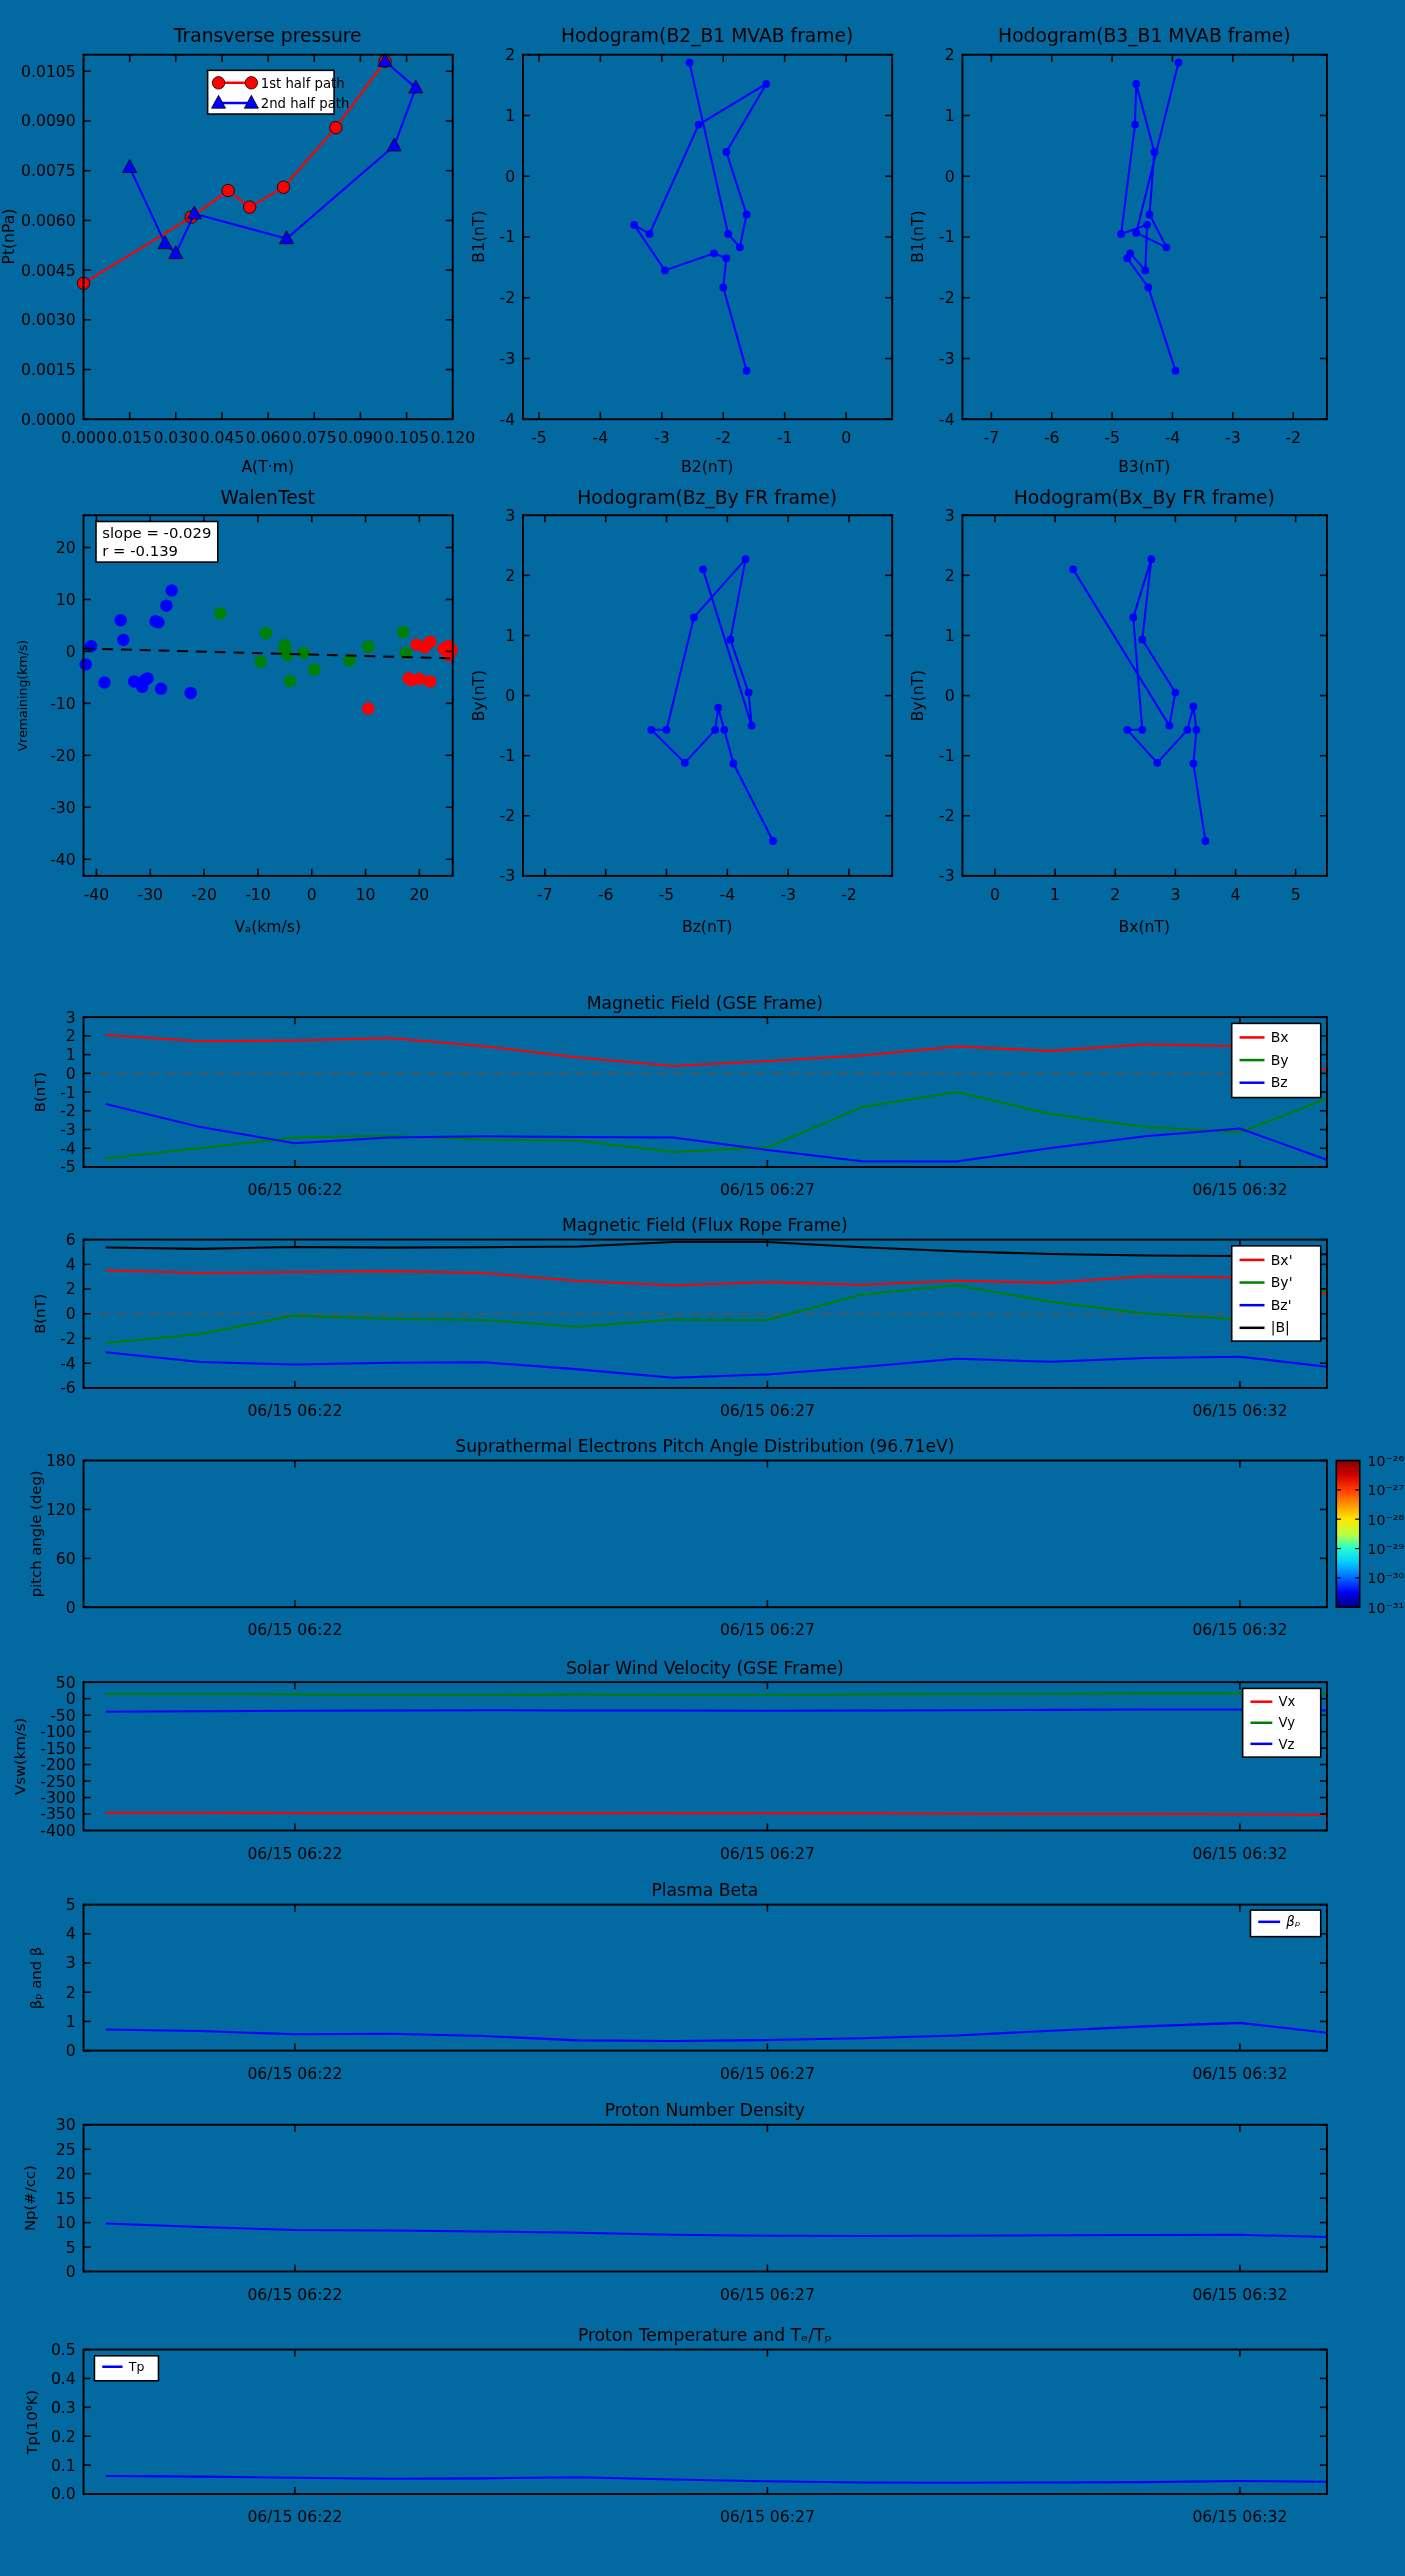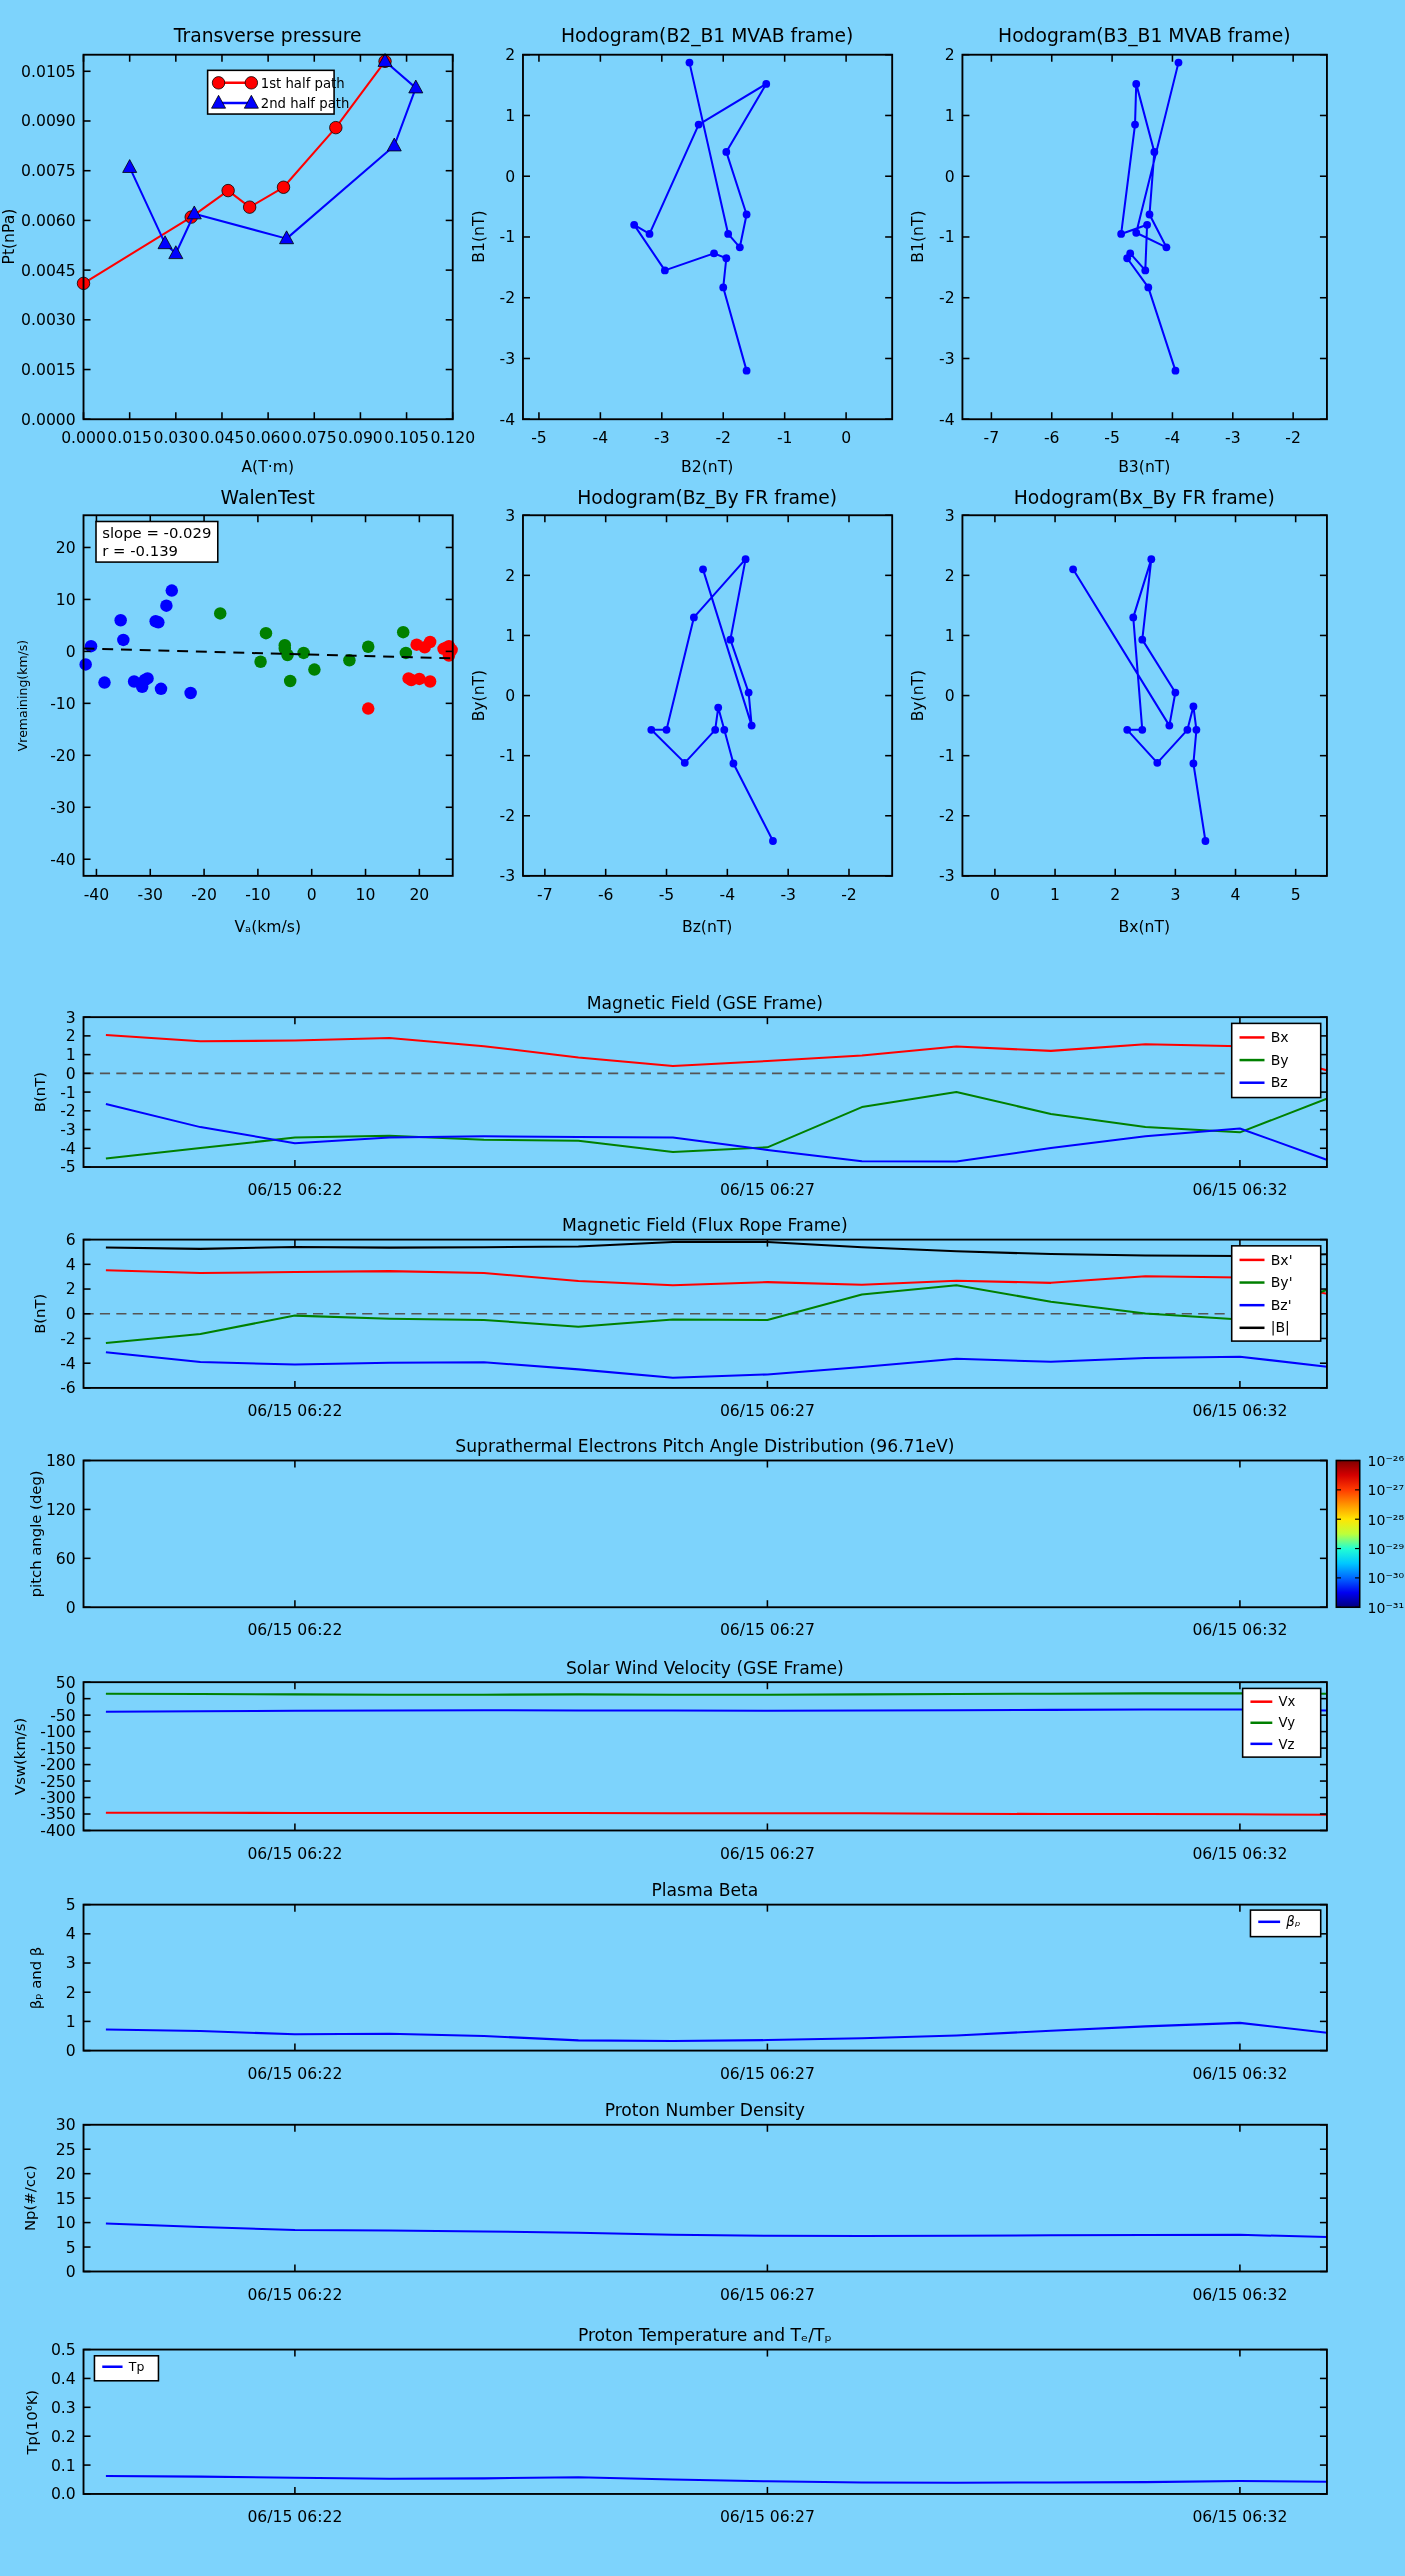--- a/index.html
+++ b/index.html
@@ -1,16 +1,16 @@
 <!DOCTYPE html>
 <html style="font-size:12.5px"><head>
 <meta charset="utf-8">
 <style>
   html,body{margin:0;padding:0;background:#fff;}
-  #root{position:relative;width:1405px;height:2576px;background:#7dd3fc;}
+  #root{position:relative;width:1405px;height:2576px;background:#0369a1;}
   svg text{font-family:"DejaVu Sans",sans-serif;fill:#000;}
   .t24{font-size:24px;text-anchor:middle;}
   .t22{font-size:22px;text-anchor:middle;}
   .t20{font-size:20px;text-anchor:middle;}
   .t19{font-size:19px;text-anchor:middle;}
   .t16{font-size:16px;text-anchor:middle;}
 </style>
 </head>
 <body>
 

